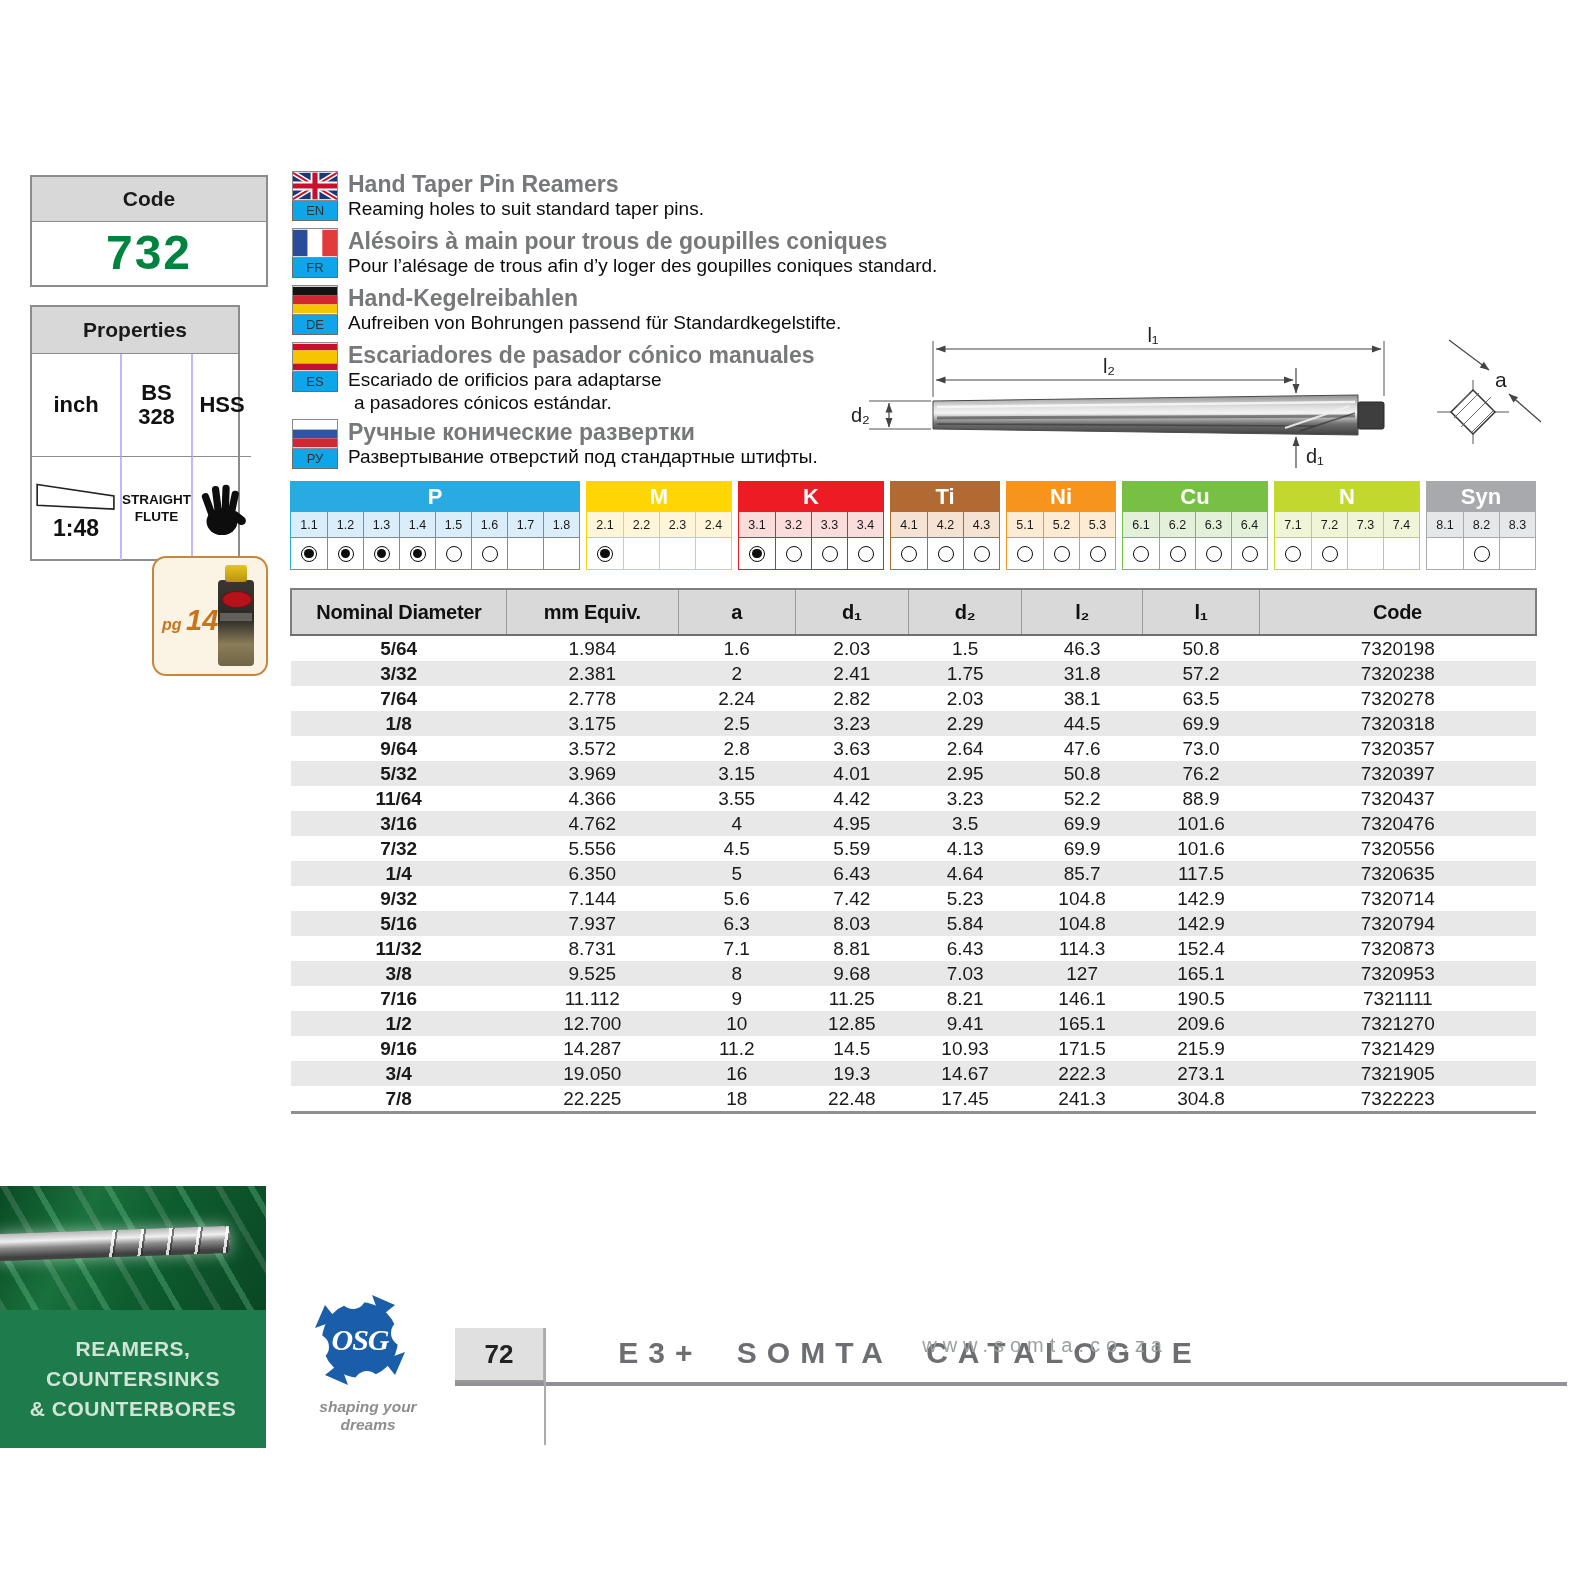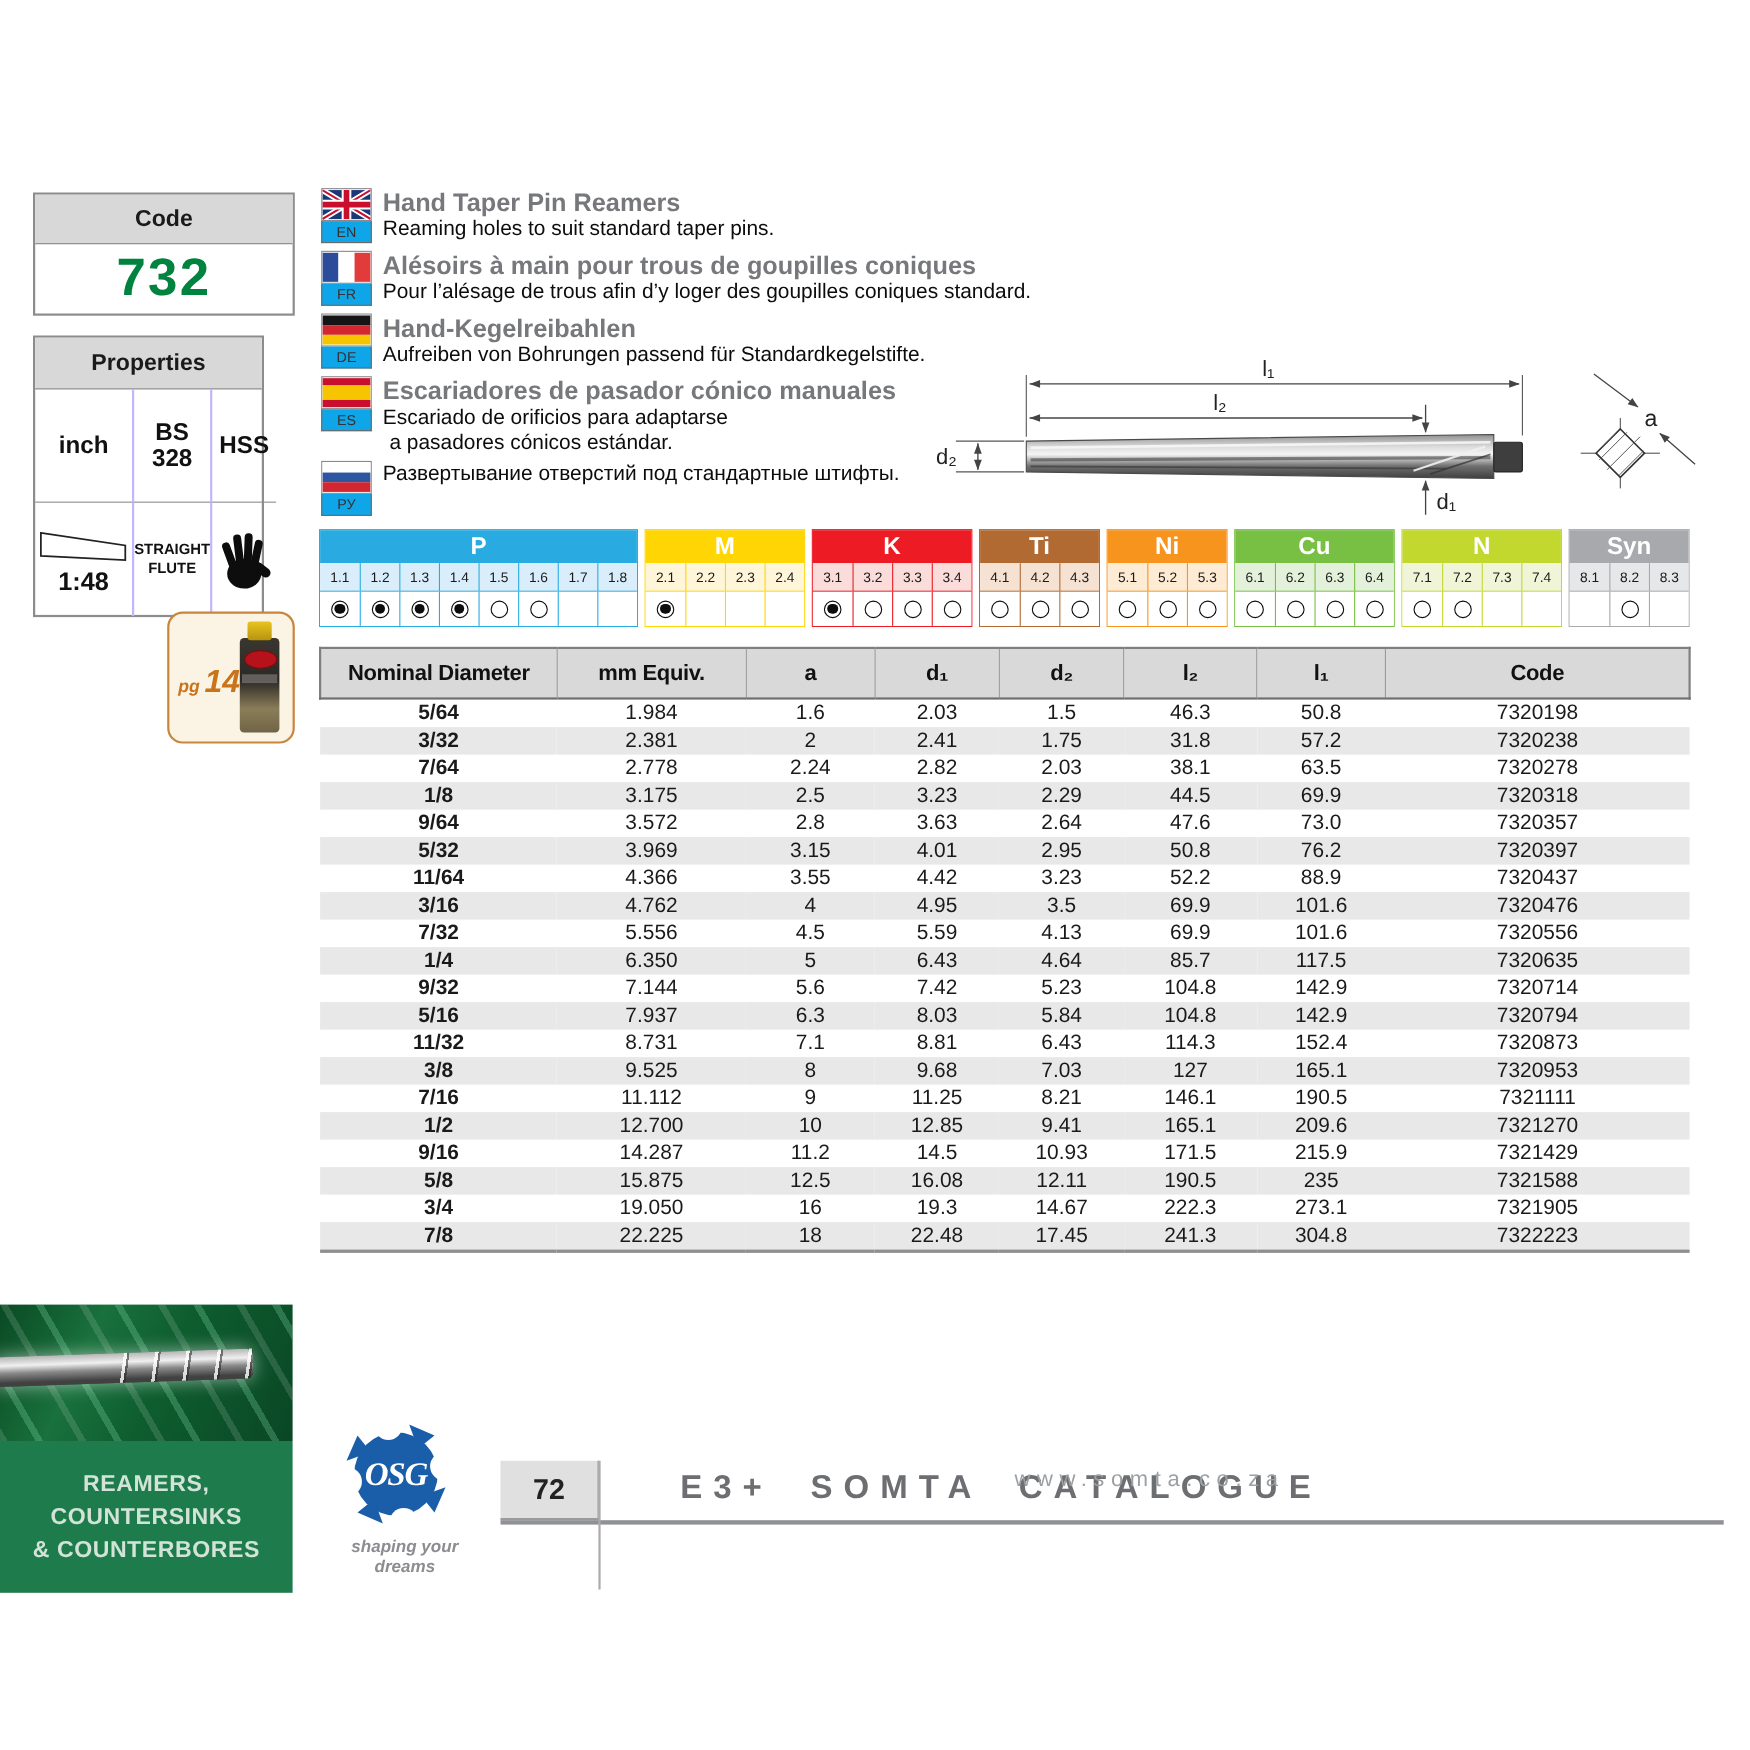--- a/index.html
+++ b/index.html
@@ -243,20 +243,21 @@
         <div class="flag">
           <svg width="44" height="28" viewBox="0 0 60 36">
             <rect width="60" height="12" fill="#fff"></rect>
               <rect y="12" width="60" height="12" fill="#2c55a2"></rect>
               <rect y="24" width="60" height="12" fill="#d22730"></rect>
           </svg>
         </div>
         <div class="lang-code">РУ</div>
       </div>
       <div class="lang-text">
+        <div class="lang-title">Ручные конические развертки</div>
         <div class="lang-desc">Развертывание отверстий под стандартные штифты.</div>
       </div>
     </div>
   </div>
 
   <svg id="diagram" viewBox="0 0 746 175">
     <defs>
       <marker id="ah" markerWidth="11" markerHeight="9" refX="9.5" refY="4" orient="auto" markerUnits="userSpaceOnUse">
         <path d="M0.5,0.5 L10,4 L0.5,7.5 z" fill="#444"></path>
       </marker>
@@ -679,30 +680,20 @@
           <td>9/16</td>
           <td>14.287</td>
           <td>11.2</td>
           <td>14.5</td>
           <td>10.93</td>
           <td>171.5</td>
           <td>215.9</td>
           <td>7321429</td>
         </tr>
         <tr>
-          <td>5/8</td>
-          <td>15.875</td>
-          <td>12.5</td>
-          <td>16.08</td>
-          <td>12.11</td>
-          <td>190.5</td>
-          <td>235</td>
-          <td>7321588</td>
-        </tr>
-        <tr>
           <td>3/4</td>
           <td>19.050</td>
           <td>16</td>
           <td>19.3</td>
           <td>14.67</td>
           <td>222.3</td>
           <td>273.1</td>
           <td>7321905</td>
         </tr>
         <tr>

